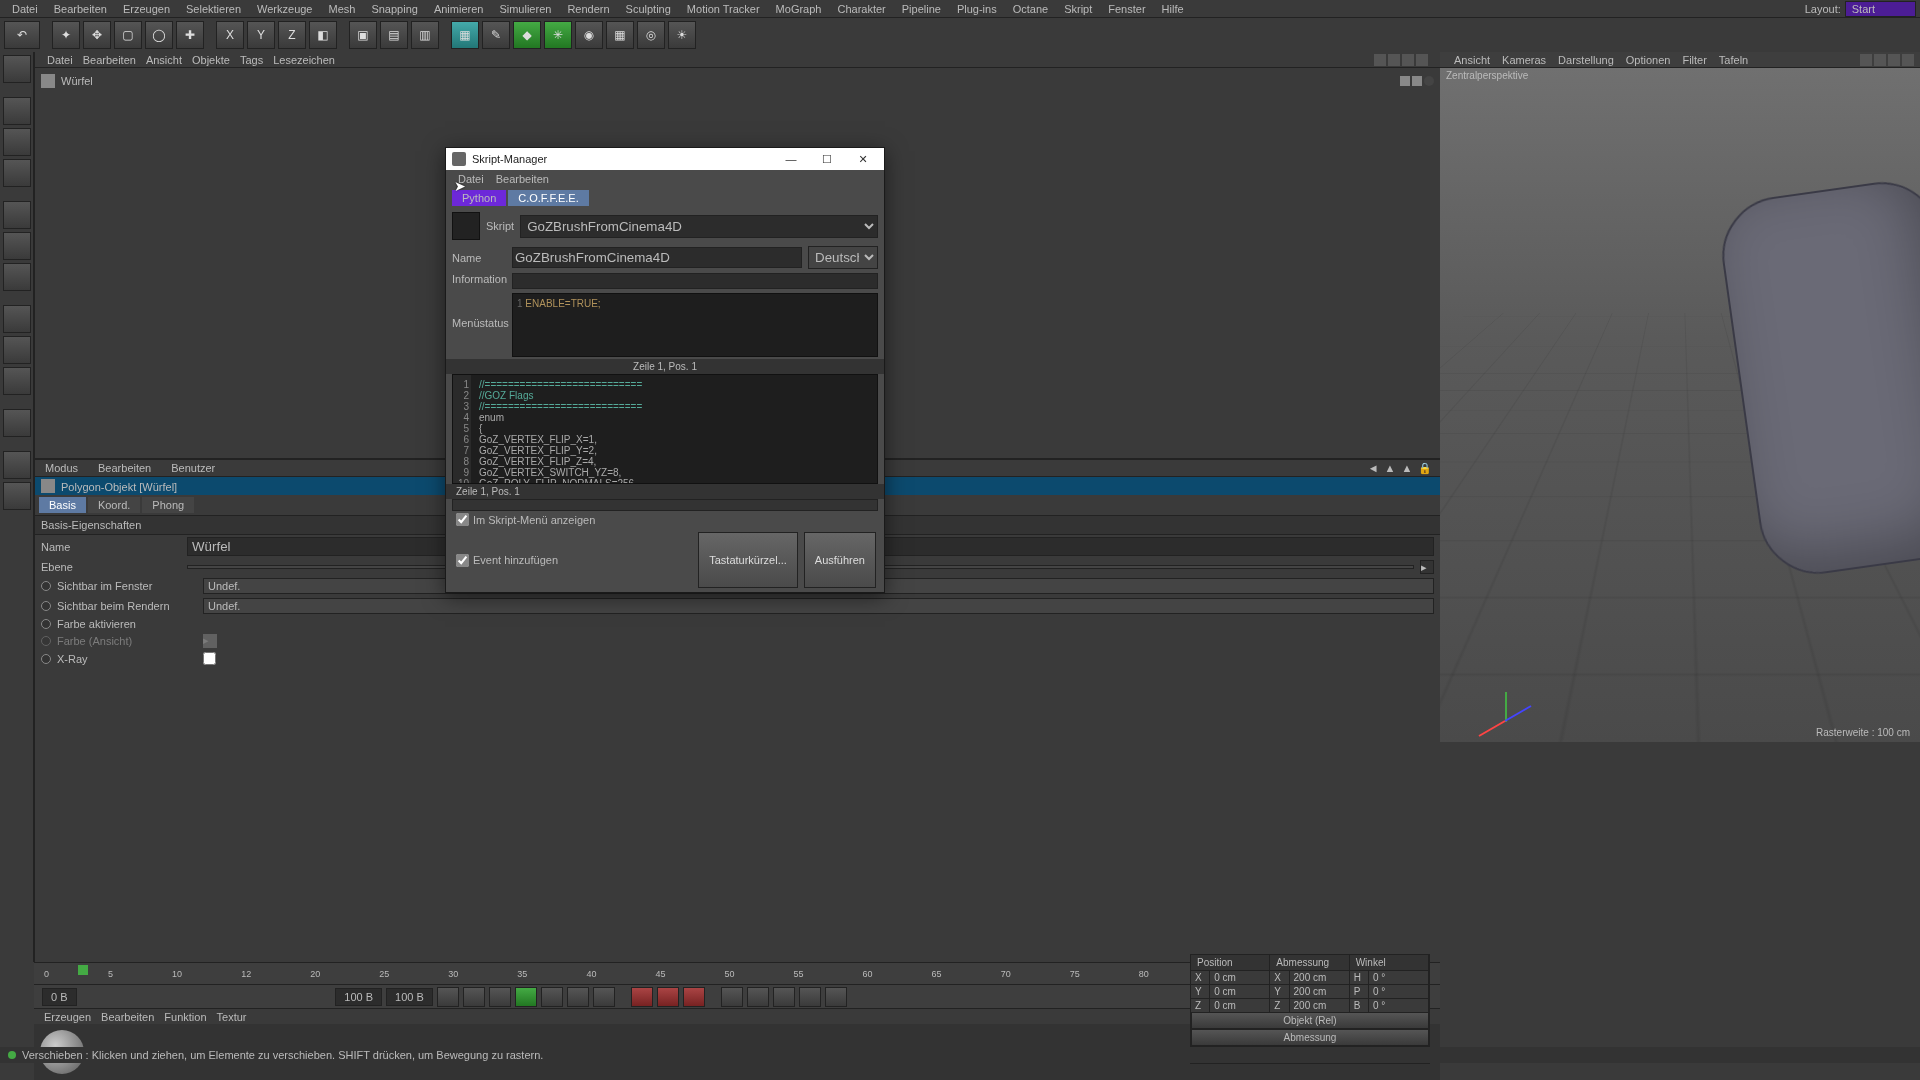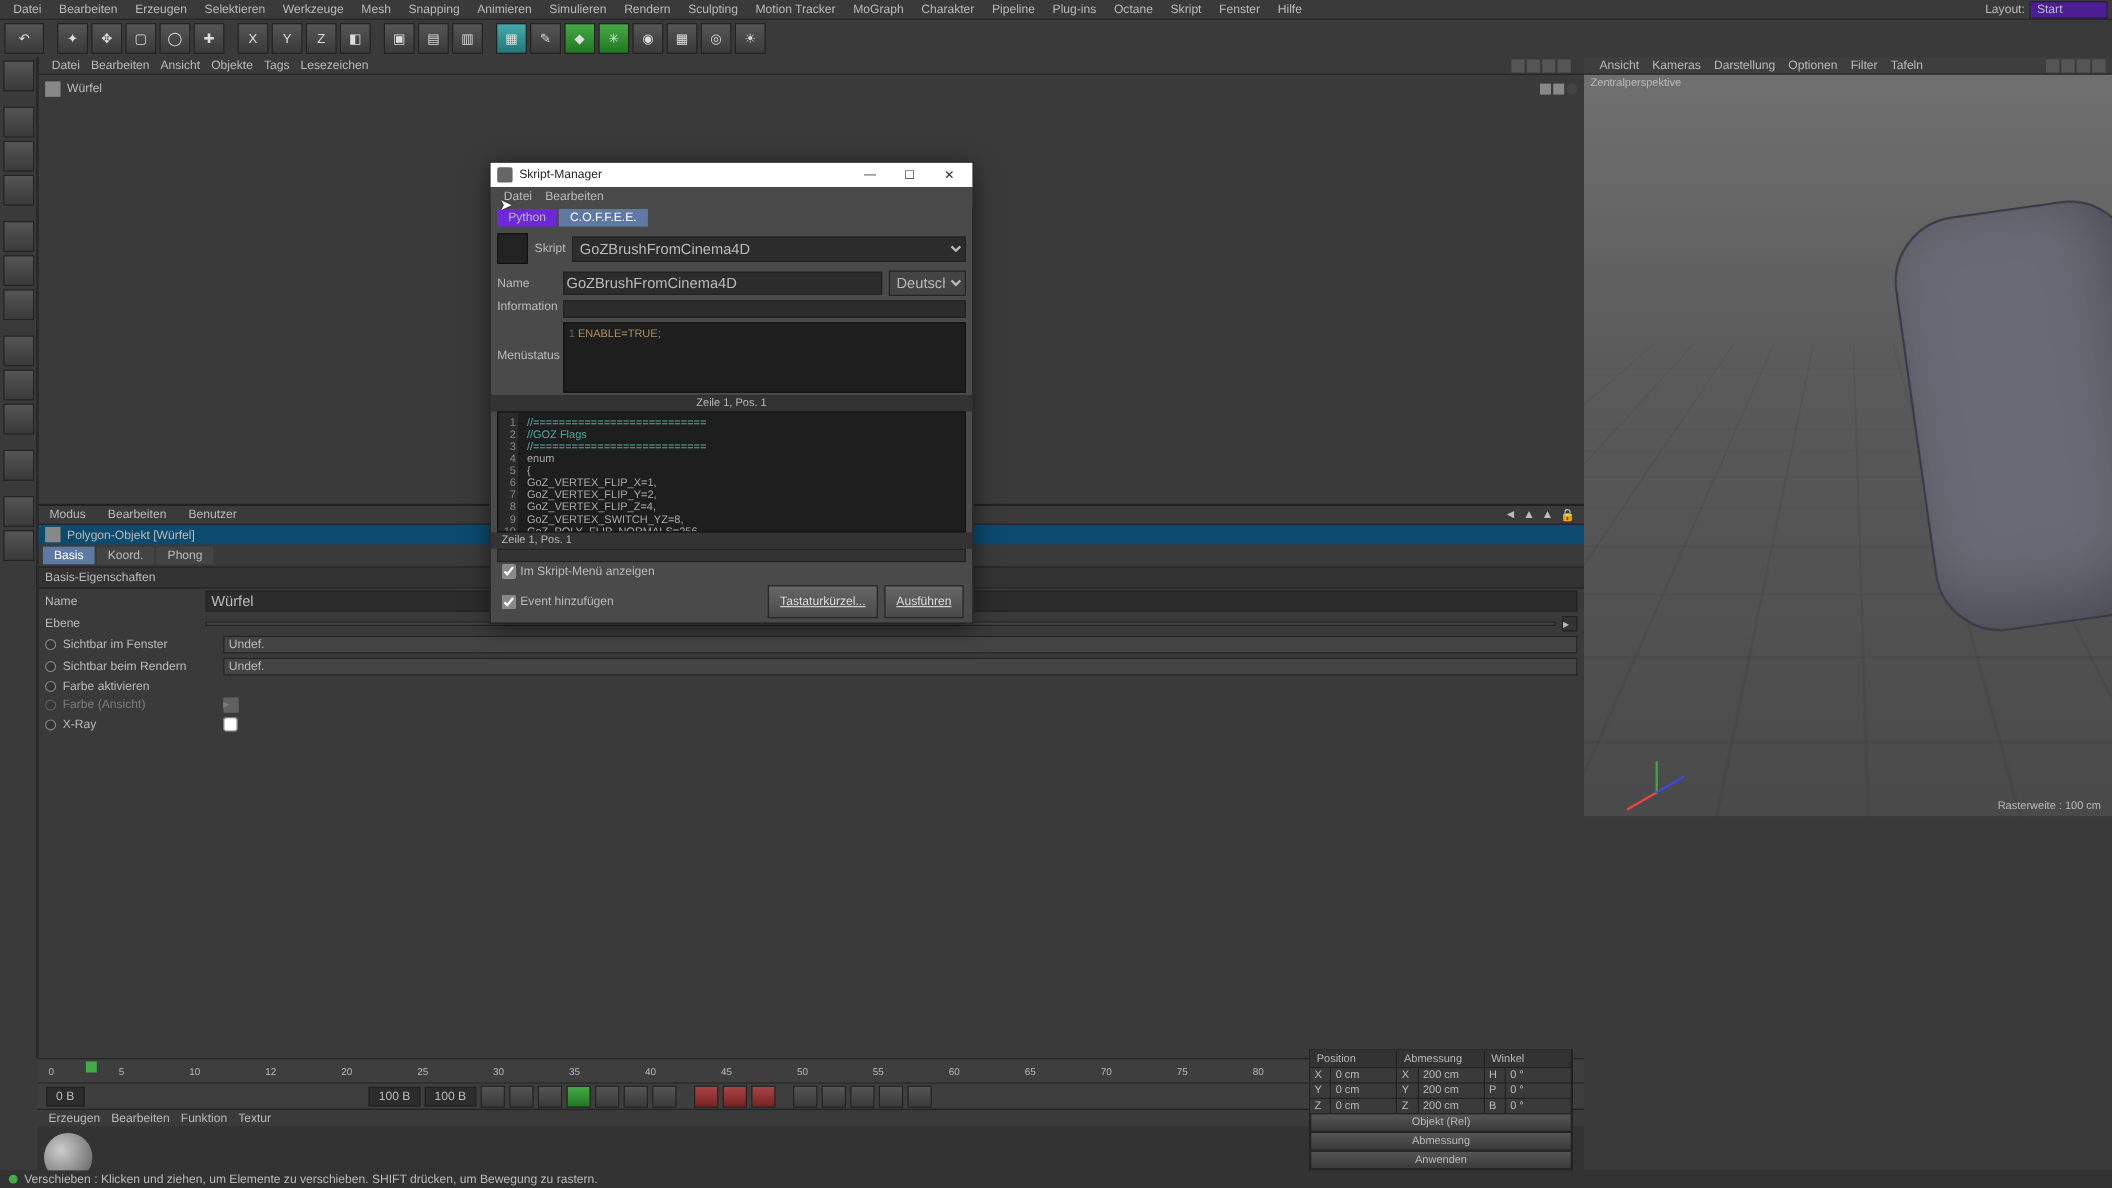--- a/index.html
+++ b/index.html
@@ -81,21 +81,21 @@
 
 .psr-panel{ position:absolute; right:490px; bottom:16px; width:240px; background:#3a3a3a; border:1px solid #222; font-size:10px;}
 .psr-head{display:flex;}
 .psr-head div{flex:1; padding:2px 6px; background:#333; border-right:1px solid #222;}
 .psr-row{display:flex;}
 .psr-row span{flex:1; padding:1px 4px; border-right:1px solid #222; border-top:1px solid #222;}
 .psr-bot{display:flex;flex-direction:column;}
 .psr-bot button{flex:1; padding:2px; background:linear-gradient(#555,#3a3a3a); border:1px solid #222; color:#bbb; cursor:pointer; font-size:10px;}
 
 
-.status-bar{ position:absolute; bottom:0; left:0; right:0; height:16px; background:#333; display:flex; align-items:center; padding:0 8px; gap:6px;}
+.status-bar{ position:absolute; bottom:17px; left:0; right:0; height:16px; background:#333; display:flex; align-items:center; padding:0 8px; gap:6px;}
 .status-dot{width:8px;height:8px;border-radius:50%;background:#4a4;}
 
 
 .dialog { position:absolute; left:445px; top:147px; width:440px; background:#4a4a4a; border:1px solid #1a1a1a; box-shadow:0 4px 20px rgba(0,0,0,.5);}
 .titlebar{ height:22px; background:#fff; color:#222; display:flex; align-items:center; padding:0 6px; gap:6px;}
 .titlebar .ico{width:14px;height:14px;background:#666;border-radius:2px;}
 .titlebar .spacer{flex:1;}
 .titlebar .win-btn{ width:30px; height:22px; display:flex; align-items:center; justify-content:center; cursor:pointer; color:#333;}
 .dlg-menu{display:flex; gap:12px; padding:3px 12px; background:#4a4a4a;}
 .lang-tabs{display:flex; gap:2px; padding:2px 6px;}
@@ -119,21 +119,21 @@
 .code-area{height:110px;background:#1e1e1e;border:1px solid #111;margin:0 6px;padding:4px;font-family:monospace;font-size:10px;overflow:hidden;position:relative;}
 .gutter{position:absolute;left:0;top:0;bottom:0;width:18px;background:#2a2a2a;color:#888;text-align:right;padding:4px 2px;line-height:11px;}
 .code-lines{margin-left:22px;line-height:11px;}
 .cmt{color:#5a9;}
 .cmt-line{color:#5a9;}
 .kw2{color:#aaa;}
 .hscroll{height:12px;margin:0 6px;background:#333;border:1px solid #222;}
 .check-row{padding:2px 10px;display:flex;align-items:center;gap:4px;}
 .check-row input{accent-color:#888;}
 .btn-row{display:flex;justify-content:flex-end;gap:6px;padding:4px 8px;}
-.btn-row button{padding:8px 10px;background:linear-gradient(#666,#4a4a4a);border:1px solid #222;color:#ddd;cursor:pointer;font-size:11px;text-decoration:underline;}
+.btn-row button{padding:21px 10px;background:linear-gradient(#666,#4a4a4a);border:1px solid #222;color:#ddd;cursor:pointer;font-size:11px;}
 
 .cursor-arrow{position:absolute;left:454px;top:178px;font-size:14px;color:#fff;text-shadow:0 0 2px #000;pointer-events:none;}
 
 
 .arrow-icons{position:absolute; right:8px; display:flex; gap:6px;}
 .attr-menu{position:relative; padding:2px 10px; display:flex; gap:20px; border-top:1px solid #222; border-bottom:1px solid #222;}
 </style>
 </head>
 <body>
 

